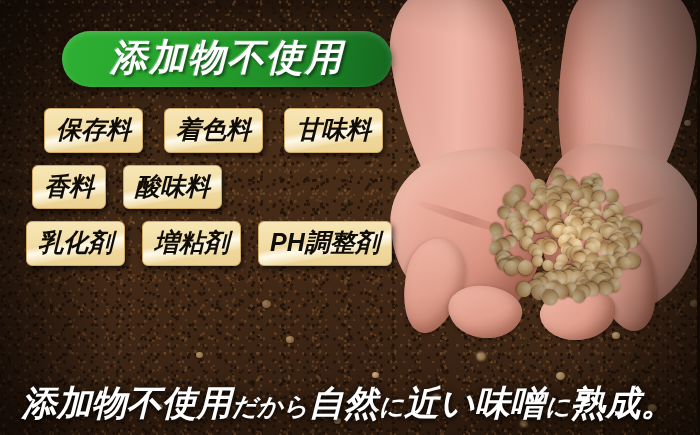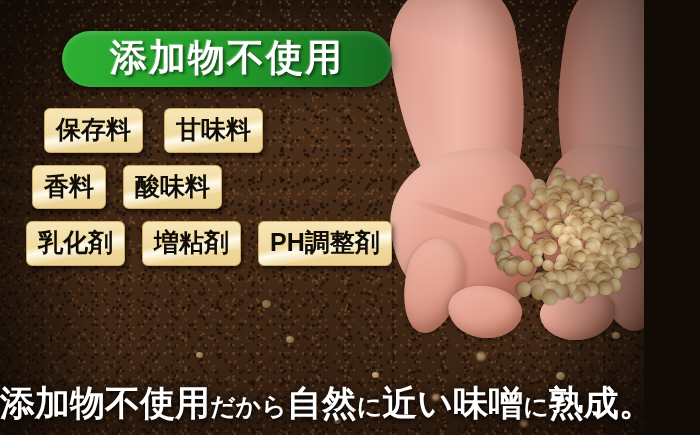--- a/index.html
+++ b/index.html
@@ -7,23 +7,24 @@
 
   html, body {
     width:700px; height:435px;
     overflow:hidden;
     background:#120a05;
     font-family:"Liberation Sans","DejaVu Sans",sans-serif;
   }
 
   #banner {
     position:relative;
-    width:644px; height:435px;
+    width:697px; height:435px;
     overflow:hidden;
     background:#a21caf;
+    font-style:italic;
   }
 
   
   .soil {
     position:absolute; inset:0;
     background-color:#2e1c10;
     background-image:
       radial-gradient(ellipse 60% 45% at 50% 30%, rgba(92,58,32,.55), transparent 70%),
       radial-gradient(ellipse 70% 50% at 20% 80%, rgba(70,43,24,.5), transparent 70%),
       radial-gradient(ellipse 50% 40% at 85% 75%, rgba(80,50,28,.45), transparent 70%),
@@ -518,20 +519,21 @@
 
   <div class="vignette"></div>
 
   <div id="headline-pill">
     <span class="txt">添加物不使用</span>
   </div>
 
   <div id="tag-rows">
       <div class="tag-row r1">
         <div class="tag"><span class="label">保存料</span></div>
+        <div class="tag"><span class="label">着色料</span></div>
         <div class="tag"><span class="label">甘味料</span></div>
       </div>
       <div class="tag-row r2">
         <div class="tag"><span class="label">香料</span></div>
         <div class="tag"><span class="label">酸味料</span></div>
       </div>
       <div class="tag-row r3">
         <div class="tag"><span class="label">乳化剤</span></div>
         <div class="tag"><span class="label">増粘剤</span></div>
         <div class="tag"><span class="label">PH調整剤</span></div>

